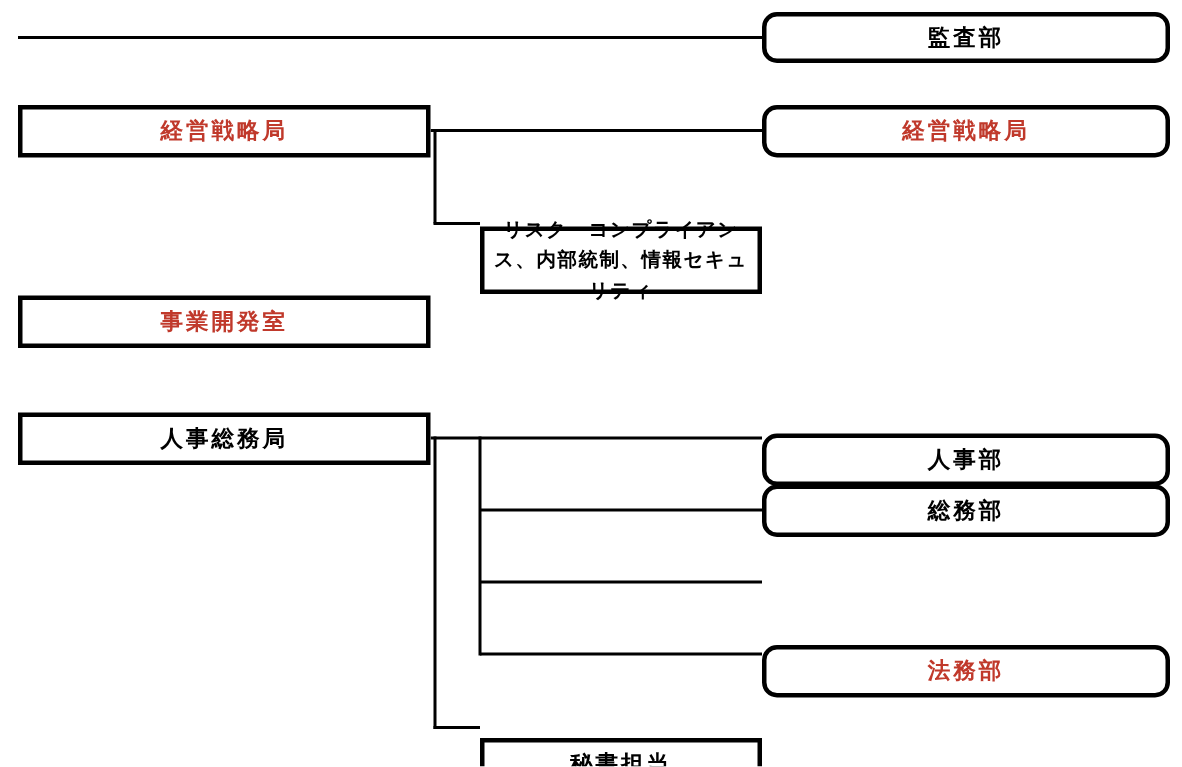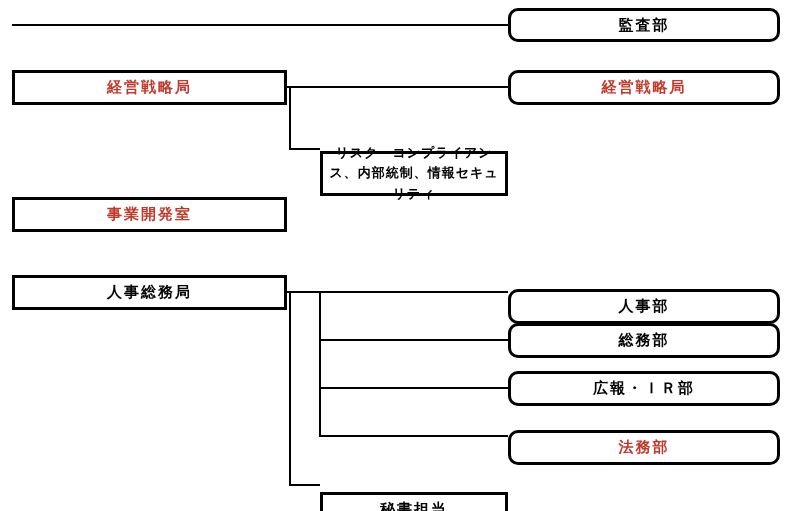--- a/index.html
+++ b/index.html
@@ -114,23 +114,20 @@
   </div>
 
   <div class="node col-right h-std" id="node-hr">
     <span class="label">人事部</span>
   </div>
 
   <div class="node col-right h-std" id="node-ga">
     <span class="label">総務部</span>
   </div>
 
-  <div class="node col-right h-std" id="node-prir">
-    <span class="label">広報・ＩＲ部</span>
-  </div>
 
   <div class="node col-right h-std hl" id="node-legal">
     <span class="label">法務部</span>
   </div>
 
   <div class="node col-mid" id="node-secretary">
     <span class="label">秘書担当</span>
   </div>
 
 </div>

